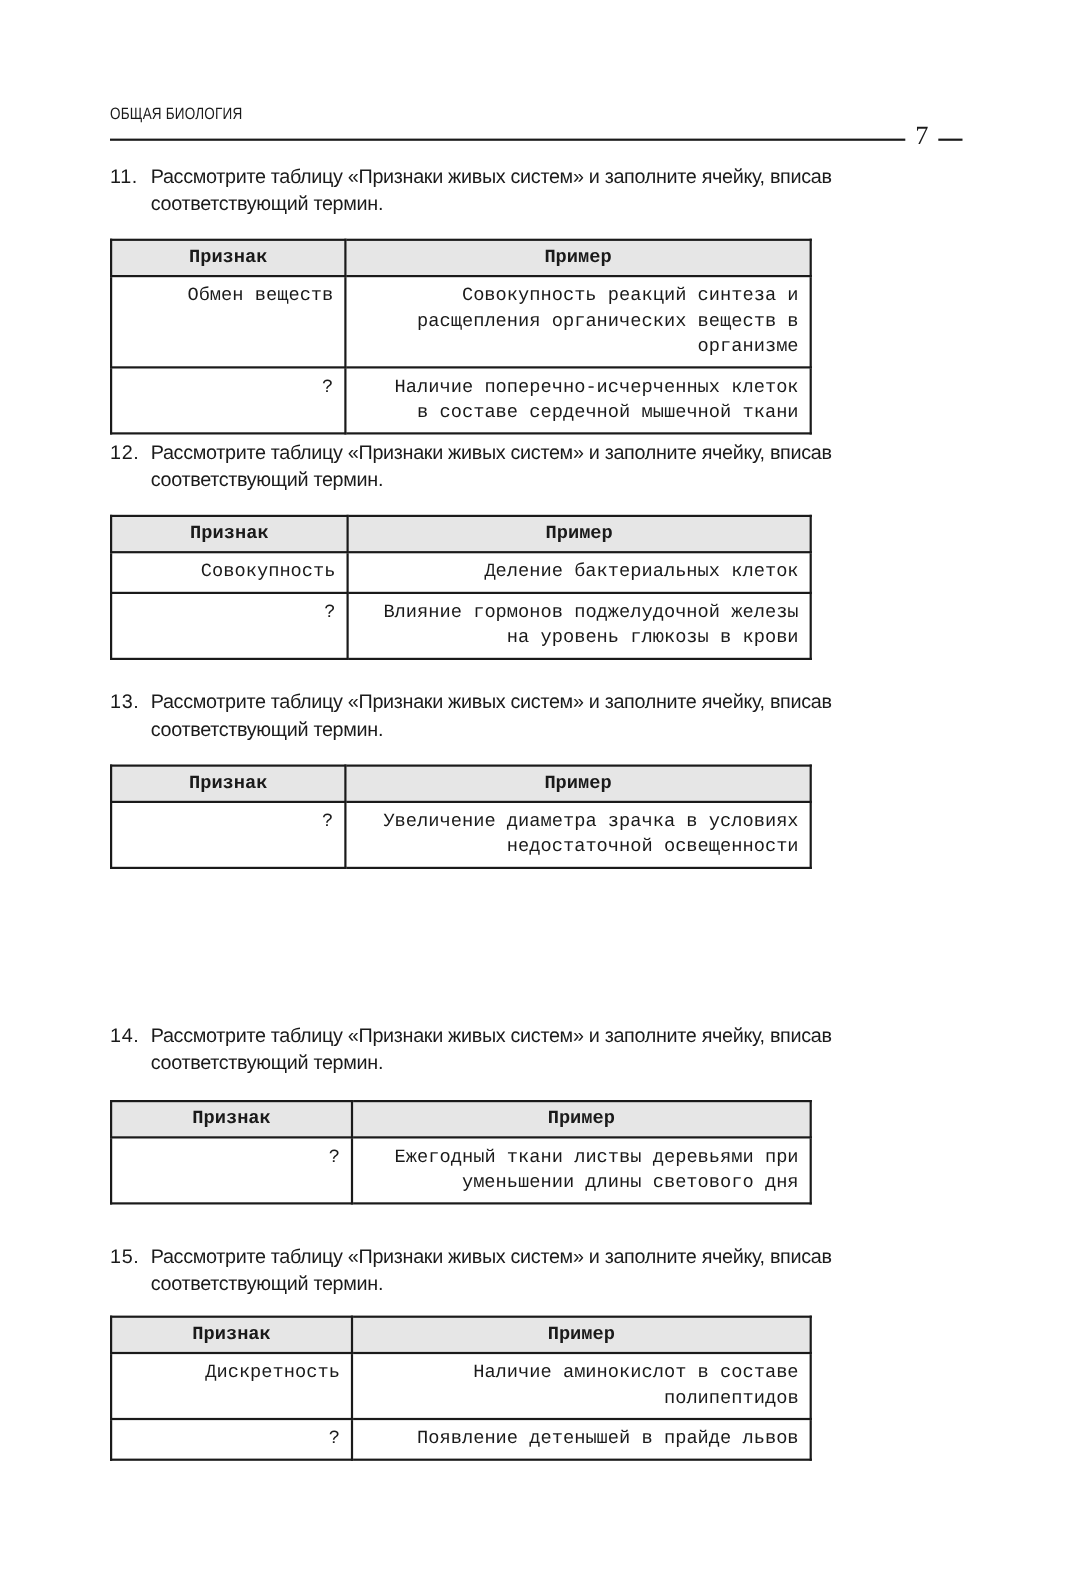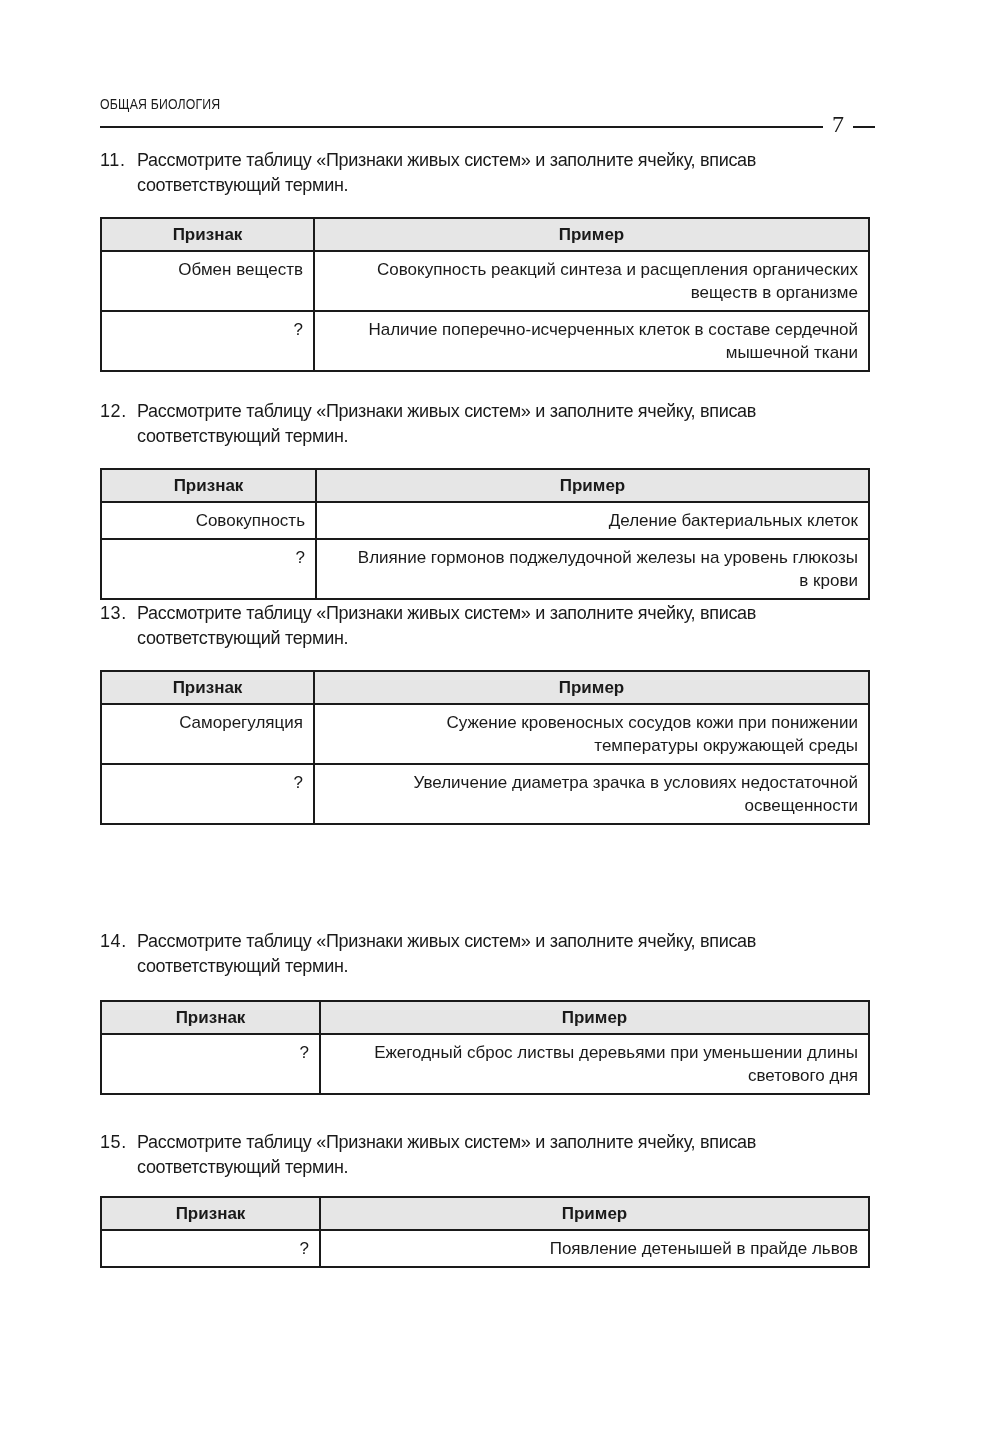--- a/index.html
+++ b/index.html
@@ -17,22 +17,22 @@
   .page-dash { position: absolute; left: 853px; top: 126px; width: 22px; height: 2px; background: #1a1a1a; }
 
   .task { position: absolute; left: 100px; width: 760px; }
   .task-text {
     font-family: "Liberation Sans", sans-serif; font-size: 18px; line-height: 25px;
     padding-left: 37px; position: relative; letter-spacing: -0.3px;
   }
   .task-num { position: absolute; left: 0; top: 0; letter-spacing: 0.6px; }
 
   table.sign-table {
-    border-collapse: collapse; width: 770px; margin-top: 19px;
-    font-family: Liberation Sans, sans-serif; font-size: 17px; line-height: 23px;
+    border-collapse: collapse; width: 638px; margin-top: 19px;
+    font-family: Liberation Mono, monospace; font-size: 17px; line-height: 23px;
   }
   .sign-table th, .sign-table td { border: 2px solid #1a1a1a; text-align: right; vertical-align: top; }
   .sign-table th {
     background: #e6e6e6; font-weight: bold; text-align: center;
     height: 33px; padding: 4px 10px 0 10px; box-sizing: border-box; font-size: 17px;
   }
   .sign-table td { padding: 6px 10px 6px 11px; }
   .sign-table td.ex { padding-left: 28px; }
 </style>
 </head>
@@ -90,38 +90,34 @@
       <td class="ex">Деление бактериальных клеток</td>
     </tr>
     <tr>
       <td>?</td>
       <td class="ex">Влияние гормонов поджелудочной железы на уровень глюкозы в крови</td>
     </tr>
   </tbody>
     </table>
 </div>
 
-<div class="task" style="top:601px;">
+<div class="task" style="top:626px;">
   <div class="task-text">
     <span class="task-num">13.</span>
     <span>Рассмотрите таблицу «Признаки живых систем» и заполните ячейку, вписав соответствующий термин.</span>
   </div>
   <table class="sign-table">
     <colgroup>
         <col style="width:213px">
         <col>
       </colgroup>
     <tbody>
         <tr>
       <th>Признак</th>
       <th>Пример</th>
-    </tr>
-    <tr>
-      <td>Саморегуляция</td>
-      <td class="ex">Сужение кровеносных сосудов кожи при понижении температуры окружающей среды</td>
     </tr>
     <tr>
       <td>?</td>
       <td class="ex">Увеличение диаметра зрачка в условиях недостаточной освещенности</td>
     </tr>
   </tbody>
     </table>
 </div>
 
 <div class="task" style="top:929px;">
@@ -134,21 +130,21 @@
         <col style="width:219px">
         <col>
       </colgroup>
     <tbody>
         <tr>
       <th>Признак</th>
       <th>Пример</th>
     </tr>
     <tr>
       <td>?</td>
-      <td class="ex">Ежегодный сброс листвы деревьями при уменьшении длины светового дня</td>
+      <td class="ex">Ежегодный ткани листвы деревьями при уменьшении длины светового дня</td>
     </tr>
   </tbody>
     </table>
 </div>
 
 <div class="task" style="top:1130px;">
   <div class="task-text">
     <span class="task-num">15.</span>
     <span>Рассмотрите таблицу «Признаки живых систем» и заполните ячейку, вписав соответствующий термин.</span>
   </div>
@@ -156,18 +152,22 @@
     <colgroup>
         <col style="width:219px">
         <col>
       </colgroup>
     <tbody>
         <tr>
       <th>Признак</th>
       <th>Пример</th>
     </tr>
     <tr>
+      <td>Дискретность</td>
+      <td class="ex">Наличие аминокислот в составе полипептидов</td>
+    </tr>
+    <tr>
       <td>?</td>
       <td class="ex">Появление детенышей в прайде львов</td>
     </tr>
   </tbody>
     </table>
 </div>
 
 </body></html>

